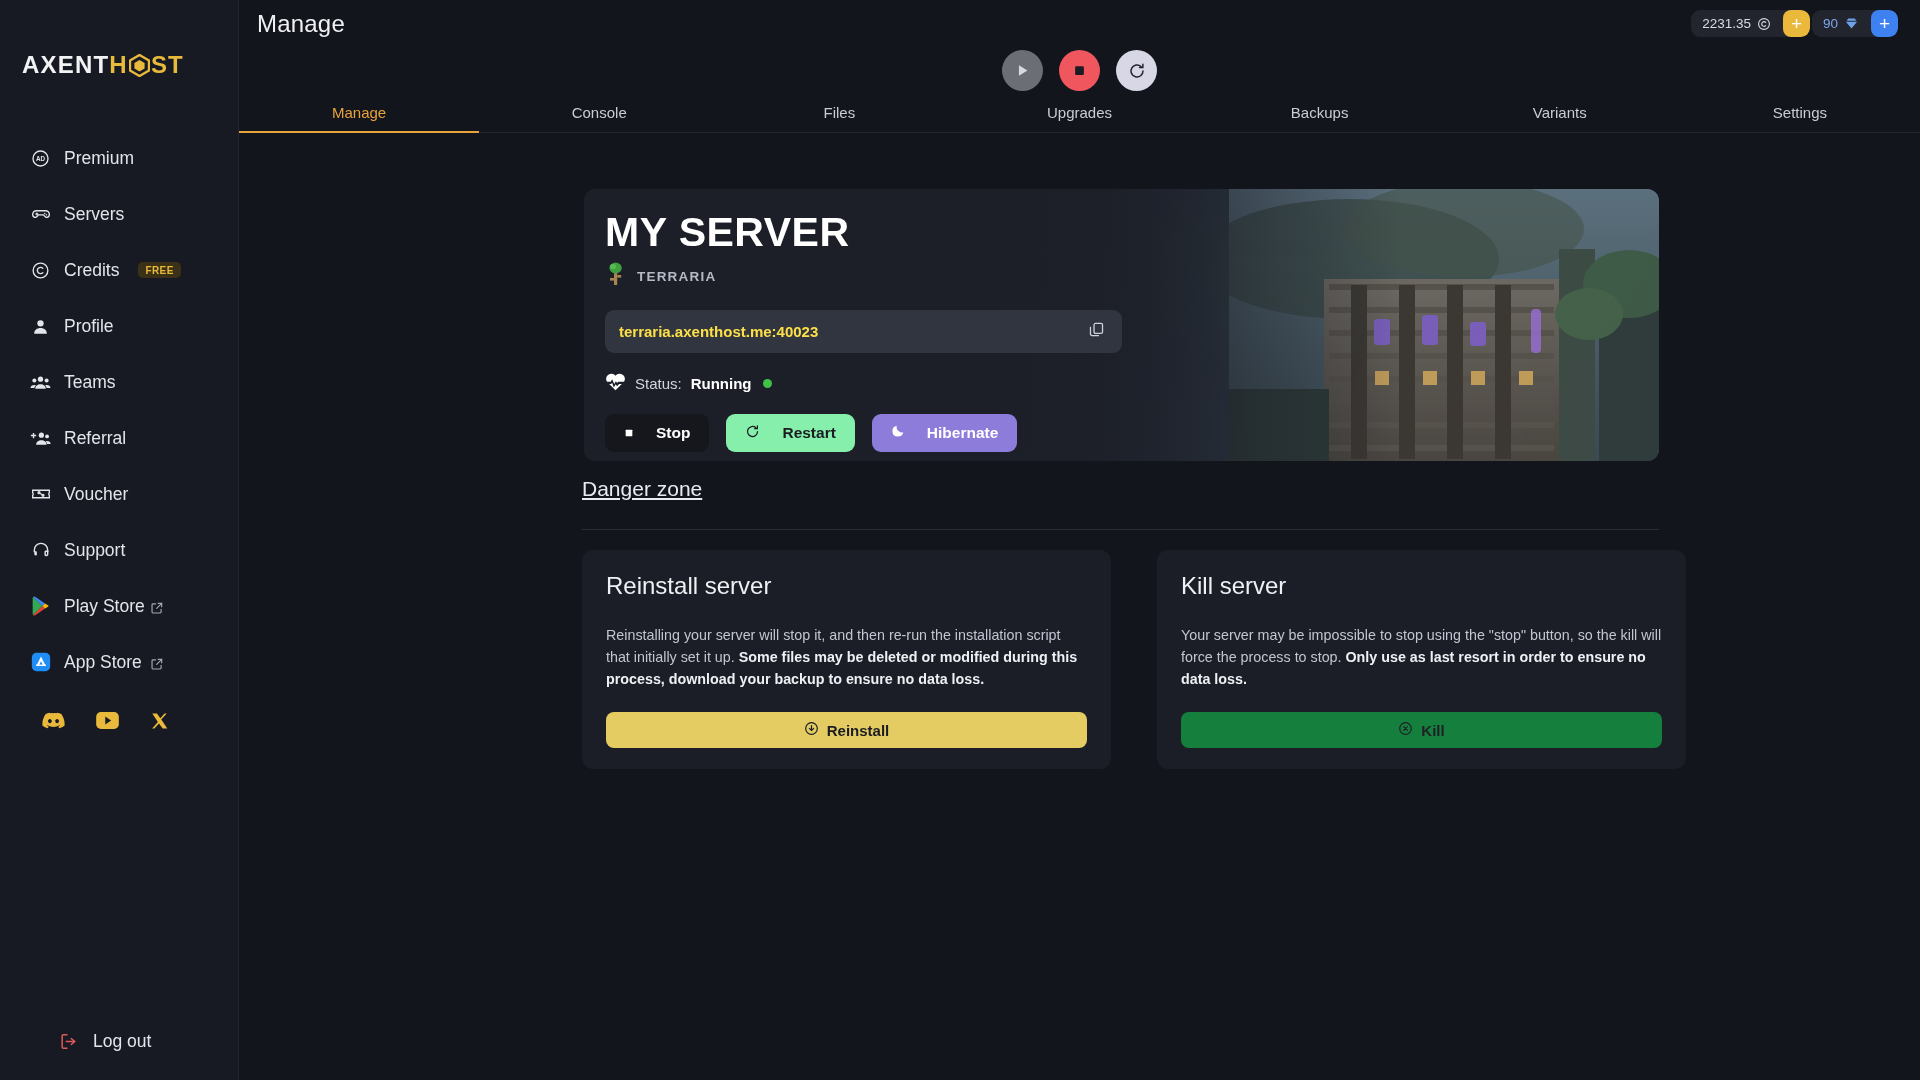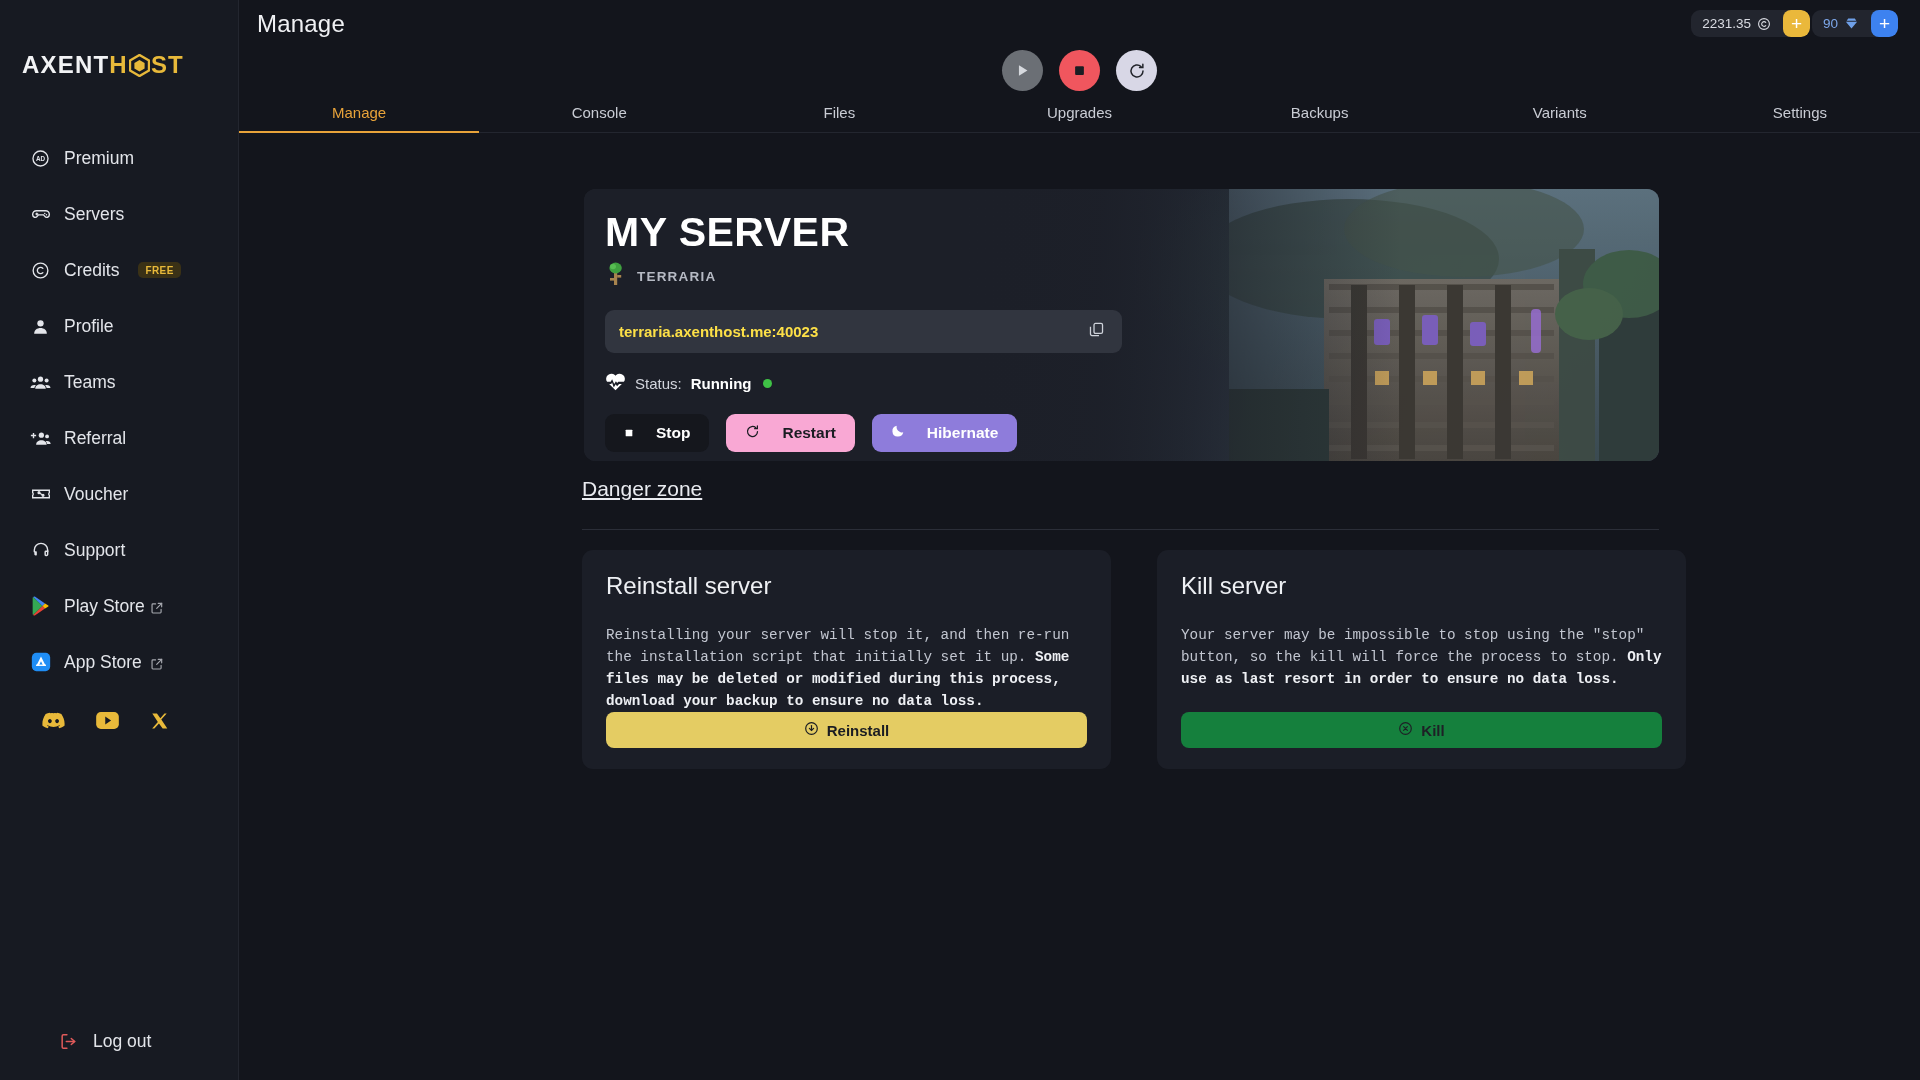--- a/index.html
+++ b/index.html
@@ -208,21 +208,21 @@
   }
   .act-row { margin-top: 20px; display: flex; gap: 17px; }
   .abtn {
     height: 38px; border-radius: 9px; border: none;
     display: flex; align-items: center; justify-content: center;
     gap: 22px; padding: 0 19px;
     font-size: 15.5px; font-weight: 600; cursor: pointer;
     font-family: "Liberation Sans", sans-serif;
   }
   .ab-stop { background: #15171d; color: #ffffff; min-width: 86px; }
-  .ab-restart { background: #f9a8d4; color: #1a1c22; min-width: 106px; }
+  .ab-restart { background: #86efac; color: #1a1c22; min-width: 106px; }
   .ab-hib { background: #8e7cdb; color: #ffffff; min-width: 116px; }
 
   
   .danger-title {
     position: absolute; left: 343px; top: 342px;
     font-size: 21px; color: #e9ebf0; font-weight: 400; text-decoration: underline;
   }
   .danger-rule {
     position: absolute; left: 343px; top: 394px;
     width: 1077px; height: 1px; background: #2b2e38;
@@ -231,21 +231,21 @@
   .dz-card {
     width: 529px; height: 219px;
     background: #1b1e27;
     border-radius: 11px;
     padding: 22px 24px;
     position: relative;
   }
   .dz-h { font-size: 24px; color: #eef0f4; font-weight: 400; }
   .dz-p {
     margin-top: 24px;
-    font-size: 14.3px; line-height: 1.55; color: #c2c6d0; font-family: Liberation Mono, monospace;
+    font-size: 14.3px; line-height: 1.55; color: #c2c6d0;
   }
   .dz-p b { color: #eef0f4; font-weight: 700; }
   .dz-btn {
     position: absolute; left: 24px; right: 24px; bottom: 21px;
     height: 36px; border-radius: 8px; border: none;
     display: flex; align-items: center; justify-content: center; gap: 8px;
     font-size: 15px; font-weight: 600; cursor: pointer;
     font-family: "Liberation Sans", sans-serif;
   }
   .btn-reinstall { background: #e4cc63; color: #1a1c22; }

